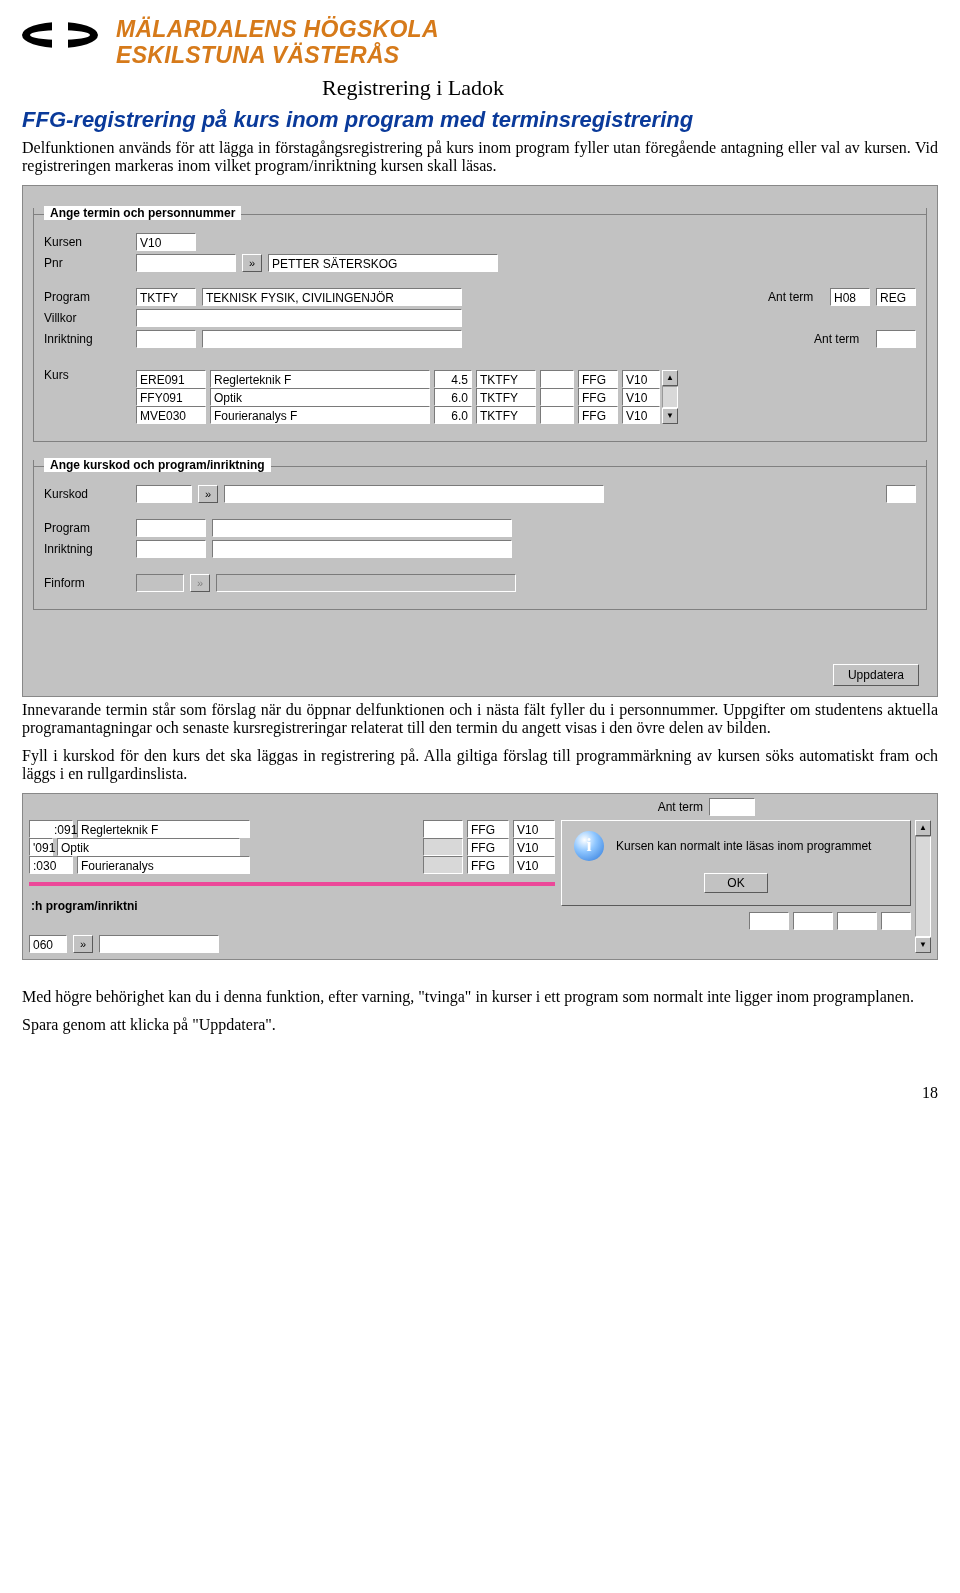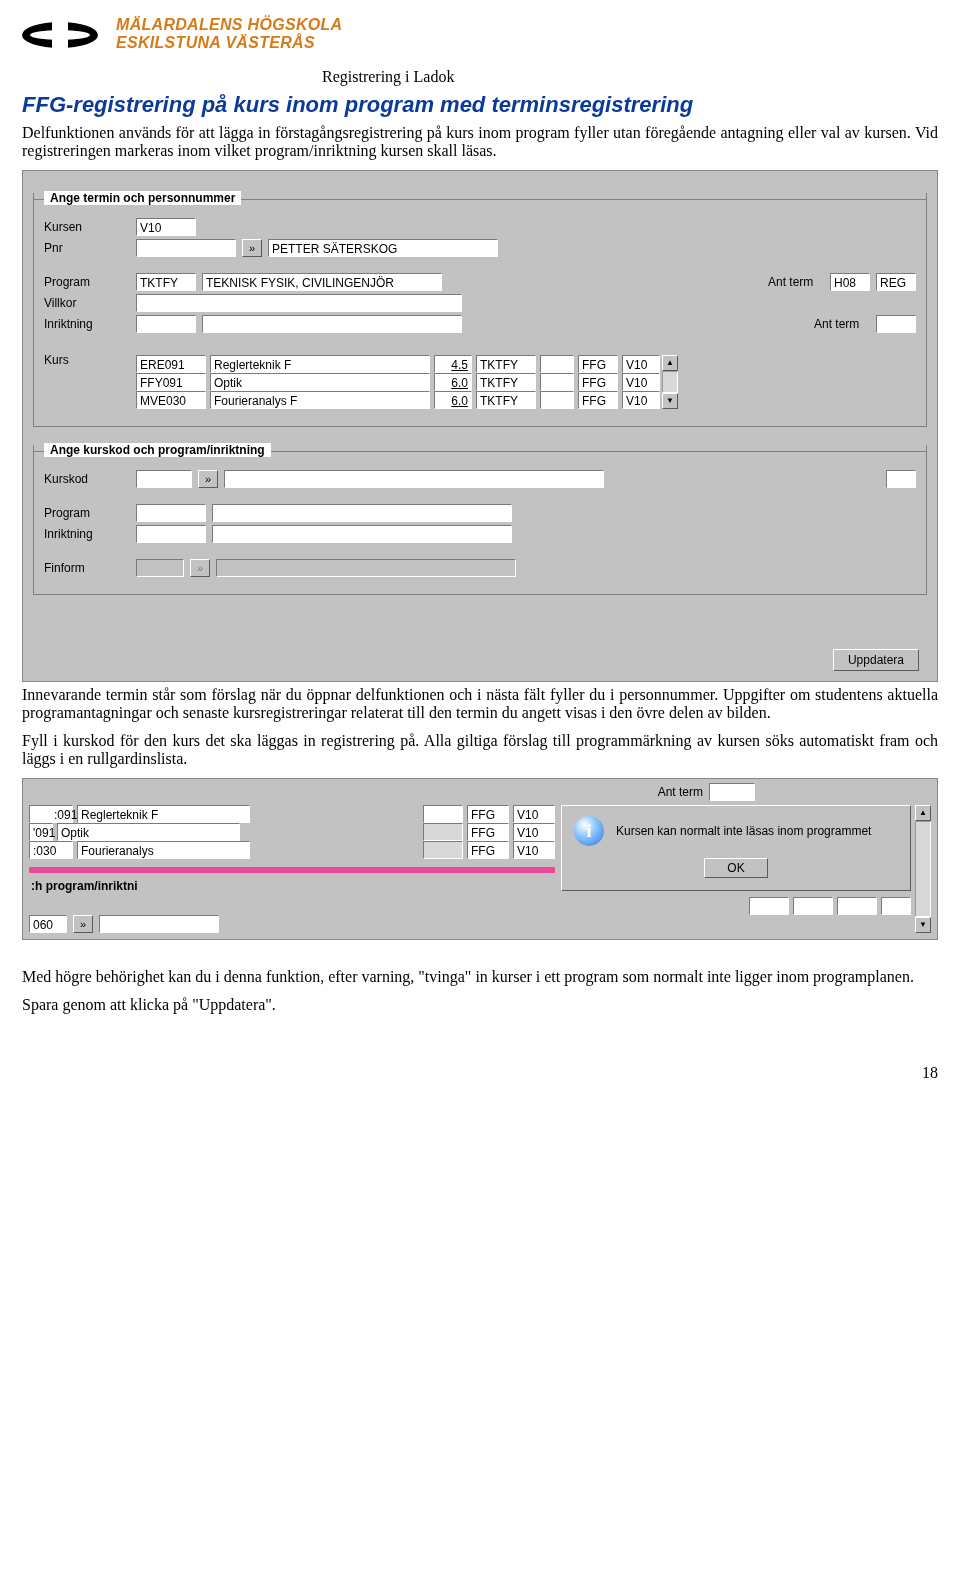--- a/index.html
+++ b/index.html
@@ -9,22 +9,22 @@
     background: #fff;
     margin: 0;
     padding: 16px 22px 24px 22px;
     width: 960px;
     box-sizing: border-box;
   }
   .header-row { display: flex; align-items: flex-start; gap: 14px; margin-bottom: 6px; }
   .logo { width: 80px; height: 46px; position: relative; }
   .logo .oval { position:absolute; left:0; top:6px; width:76px; height:26px; border:8px solid #000; border-radius:50%; box-sizing:border-box; }
   .logo .cut { position:absolute; left:30px; top:-2px; width:16px; height:46px; background:#fff; }
-  .brand { color:#d67a1a; font-family:Arial,Helvetica,sans-serif; font-weight:bold; font-style:italic; font-size:16px; line-height:1.15; letter-spacing:.3px; }
-  .doc-header { font-family:"Times New Roman",serif; font-size:16px; margin: 6px 0 0 300px; }
+  .brand { color:#d67a1a; font-family:Arial,Helvetica,sans-serif; font-weight:bold; font-style:italic; font-size:23px; line-height:1.15; letter-spacing:.3px; }
+  .doc-header { font-family:"Times New Roman",serif; font-size:22px; margin: 6px 0 0 300px; }
   h2.section { color:#0a3a9a; font-family:Arial,Helvetica,sans-serif; font-weight:bold; font-style:italic; font-size:22px; margin: 6px 0 6px 0; }
   p { margin: 4px 0 10px 0; text-align: justify; }
 
   
   .panel {
     font-family: Tahoma, Arial, sans-serif;
     font-size: 12px;
     color:#000;
     background:#c2c2c2;
     border:1px solid #888;
@@ -67,21 +67,21 @@
     background:#c2c2c2; border:1px solid; border-color:#fff #5a5a5a #5a5a5a #fff;
     padding:3px 14px; font-family:Tahoma,sans-serif; font-size:12px;
     display:inline-block;
   }
   
   .kurs-list { display:flex; gap:0; align-items:stretch; margin-top:2px; }
   .kurs-rows { flex:1; }
   .kurs-row { display:flex; gap:4px; }
   .kurs-row .c1 { width:70px; }
   .kurs-row .c2 { width:220px; }
-  .kurs-row .c3 { width:38px; text-align:right; padding-right:3px;text-decoration:underline; }
+  .kurs-row .c3 { width:38px; text-align:right; padding-right:3px; }
   .kurs-row .c4 { width:60px; }
   .kurs-row .c5 { width:34px; }
   .kurs-row .c6 { width:40px; }
   .kurs-row .c7 { width:38px; }
   .scroll { display:flex; flex-direction:column; width:16px; margin-left:2px; }
   .scroll .arrow, .scroll .track {
     background:#c2c2c2; border:1px solid; border-color:#fff #5a5a5a #5a5a5a #fff;
     box-sizing:border-box; text-align:center; font-size:8px; line-height:14px;
   }
   .scroll .arrow { height:16px; }
@@ -152,21 +152,21 @@
       <span class="inset" style="width:100px"></span>
       <span class="btn-sm">»</span>
       <span class="inset" style="width:230px">PETTER SÄTERSKOG</span>
     </div>
 
     <div style="height:10px"></div>
 
     <div class="row">
       <span class="lbl">Program</span>
       <span class="inset" style="width:60px">TKTFY</span>
-      <span class="inset" style="width:240px">TEKNISK FYSIK, CIVILINGENJÖR</span>
+      <span class="inset" style="width:260px">TEKNISK FYSIK, CIVILINGENJÖR</span>
       <span style="flex:1"></span>
       <span class="lbl" style="width:56px">Ant term</span>
       <span class="inset" style="width:40px">H08</span>
       <span class="inset" style="width:40px">REG</span>
     </div>
     <div class="row">
       <span class="lbl">Villkor</span>
       <span class="inset" style="width:326px"></span>
     </div>
     <div class="row">
@@ -296,21 +296,21 @@
             <span class="inset p1" style="width: 44px;">:030</span>
             <span class="inset p2" style="width: 110px;">Fourieranalys</span>
             <span class="spacer"></span>
             <span class="inset  shade" style="width: 40px;"> </span>
             <span class="inset p3" style="width: 42px;">FFG</span>
             <span class="inset p4" style="width: 42px;">V10</span>
           </div>
         </div>
 
       <div style="height:8px"></div>
-      <div style="border-top:6px solid #ec4899; padding:6px 0 0 2px; font-weight:bold;">:h program/inriktni</div>
+      <div style="border-top:4px solid #ec4899; padding:13px 0 0 2px; font-weight:bold;">:h program/inriktni</div>
 
       <div style="height:14px"></div>
       <div class="crop-bottom">
         <span class="inset" style="width:38px">060</span>
         <span class="btn-sm">»</span>
         <span class="inset" style="width:120px"></span>
       </div>
     </div>
 
     <div>

